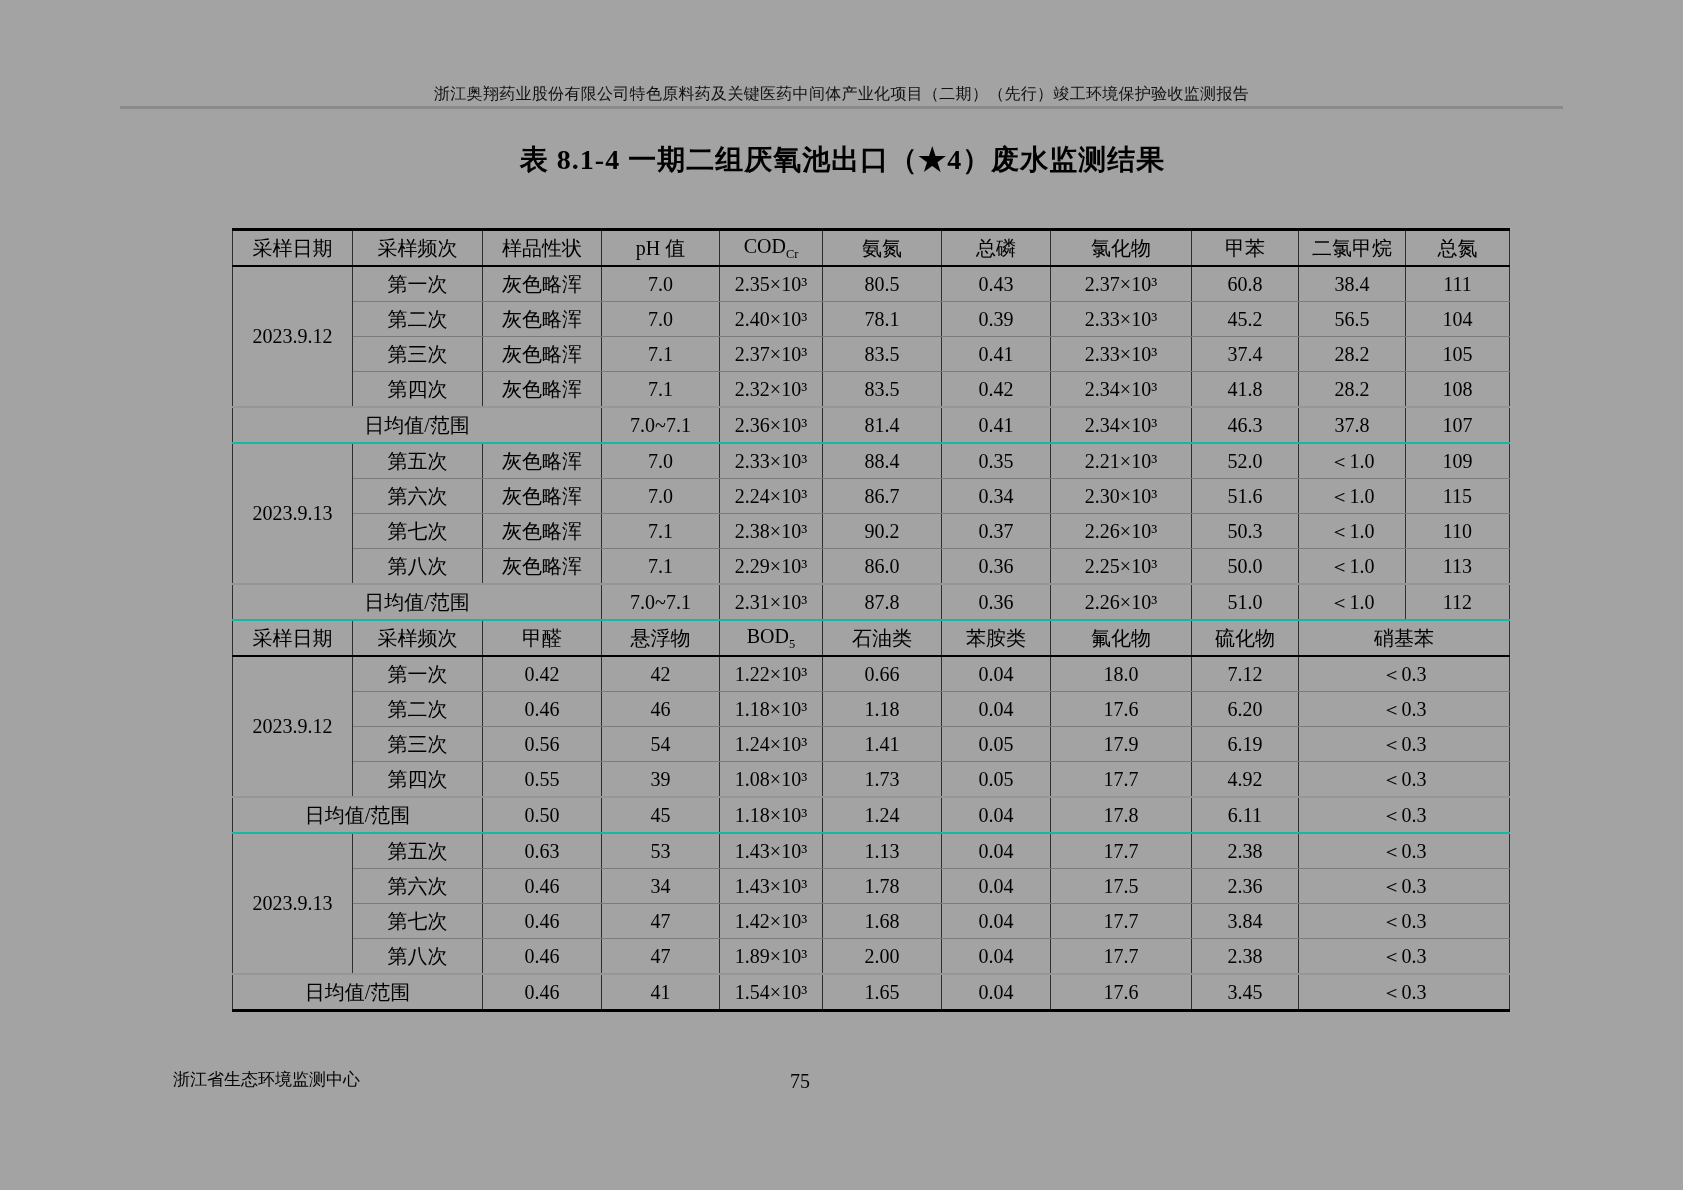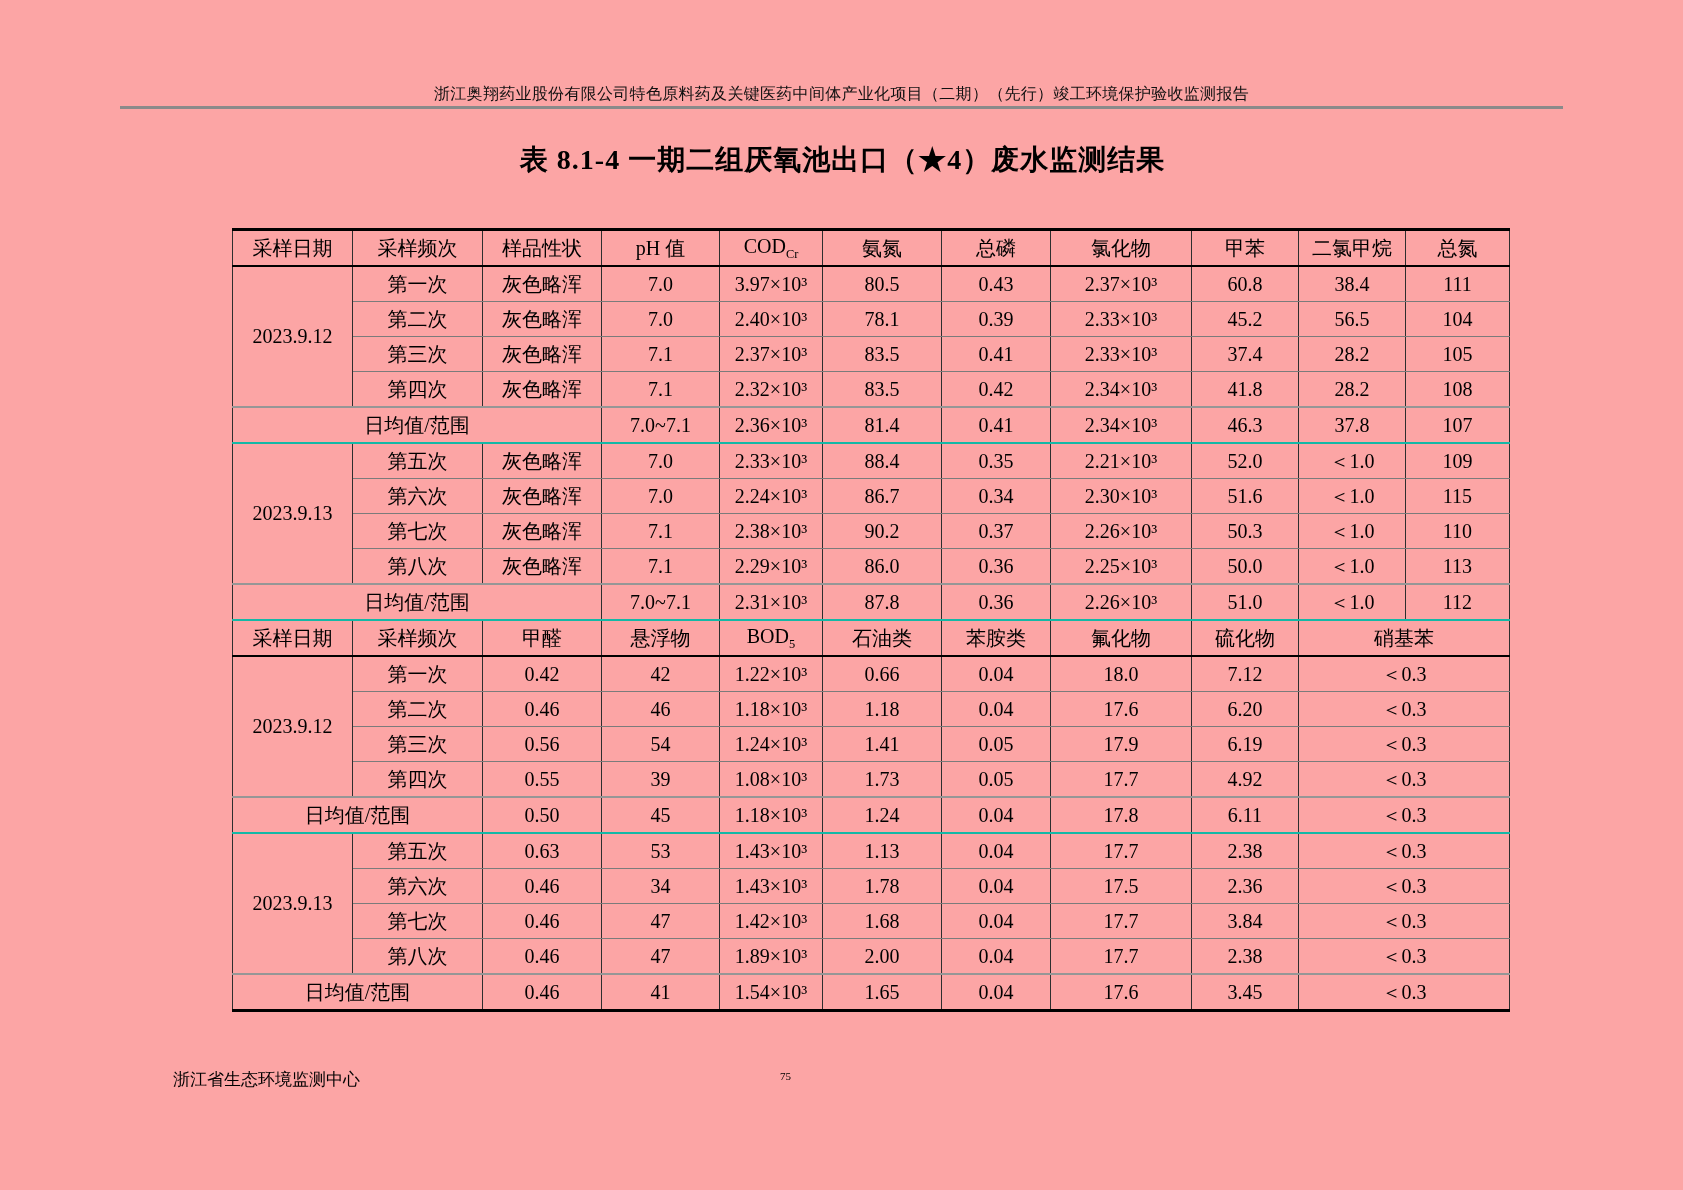--- a/index.html
+++ b/index.html
@@ -1,17 +1,17 @@
 <!DOCTYPE html>
 <html><head>
 <meta charset="utf-8">
 <style>
   html,body { margin:0; padding:0; background:#e8e8e8; }
   .page {
-    position:relative; width:1683px; height:1190px; background:#fca5a5;
+    position:relative; width:1683px; height:1190px; background:#a3a3a3;
     font-family:"Liberation Serif","DejaVu Serif",serif; color:#000;
     margin:0 auto; overflow:hidden;
   }
   .header-line {
     position:absolute; top:84px; left:120px; width:1443px;
     text-align:center; font-size:16px; color:#111; letter-spacing:0.3px;
   }
   .header-rule {
     position:absolute; top:106px; left:120px; width:1443px; height:3px;
     background:#8a8a8a;
@@ -36,21 +36,21 @@
     border-left:1px solid #2e2e2e; border-right:1px solid #2e2e2e;
     border-top:1px solid #7b7b7b; border-bottom:1px solid #7b7b7b;
     text-align:center; vertical-align:middle; height:34px; padding:0;
     overflow:hidden; white-space:nowrap;
   }
   tr.hdr td { border-bottom:2px solid #000; }
   tr.hdr2 td { border-top:2px solid #000; border-bottom:2px solid #000; }
   tr.avgrow td { border-top:2px solid #969696; border-bottom:2px solid #14b8a6; }
   sub { font-size:0.62em; }
   .footer-org { position:absolute; top:1068px; left:173px; font-size:17px; }
-  .footer-page { position:absolute; top:1070px; left:780px; width:120px; font-size:11px; }
+  .footer-page { position:absolute; top:1070px; left:740px; width:120px; text-align:center; font-size:20px; }
 </style>
 </head>
 <body>
 
 <div class="page">
 
   <div class="header-line">浙江奥翔药业股份有限公司特色原料药及关键医药中间体产业化项目（二期）（先行）竣工环境保护验收监测报告</div>
   <div class="header-rule"></div>
 
   <div class="doc-title">表 8.1-4 一期二组厌氧池出口（★4）废水监测结果</div>
@@ -83,21 +83,21 @@
       <td>甲苯</td>
       <td>二氯甲烷</td>
       <td>总氮</td>
     </tr>
 
     <tr>
       <td rowspan="4">2023.9.12</td>
       <td>第一次</td>
       <td>灰色略浑</td>
       <td>7.0</td>
-      <td>3.97×10³</td>
+      <td>2.35×10³</td>
       <td>80.5</td>
       <td>0.43</td>
       <td>2.37×10³</td>
       <td>60.8</td>
       <td>38.4</td>
       <td>111</td>
     </tr>
     <tr>
       <td>第二次</td>
       <td>灰色略浑</td>

